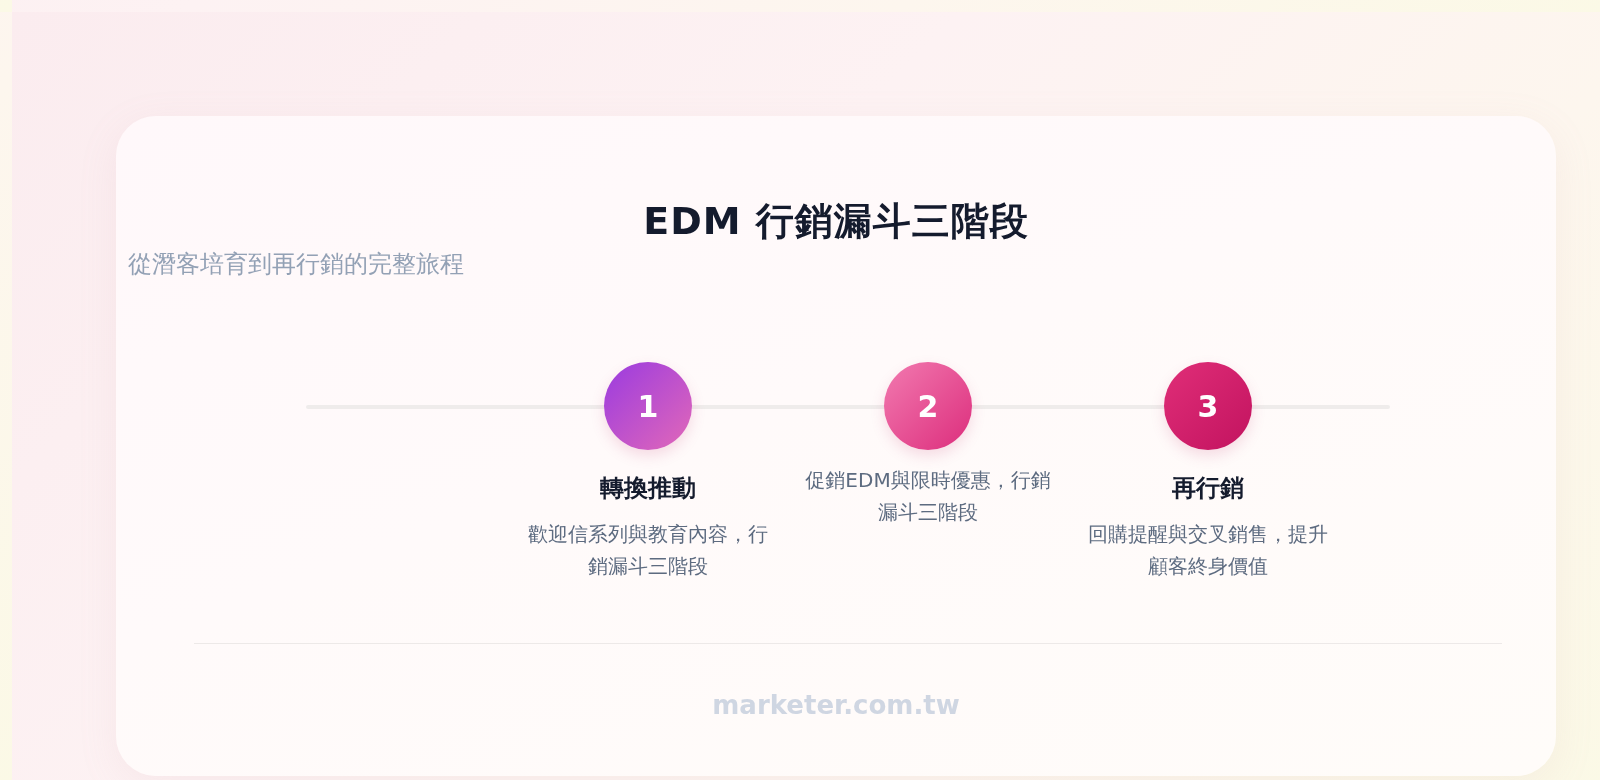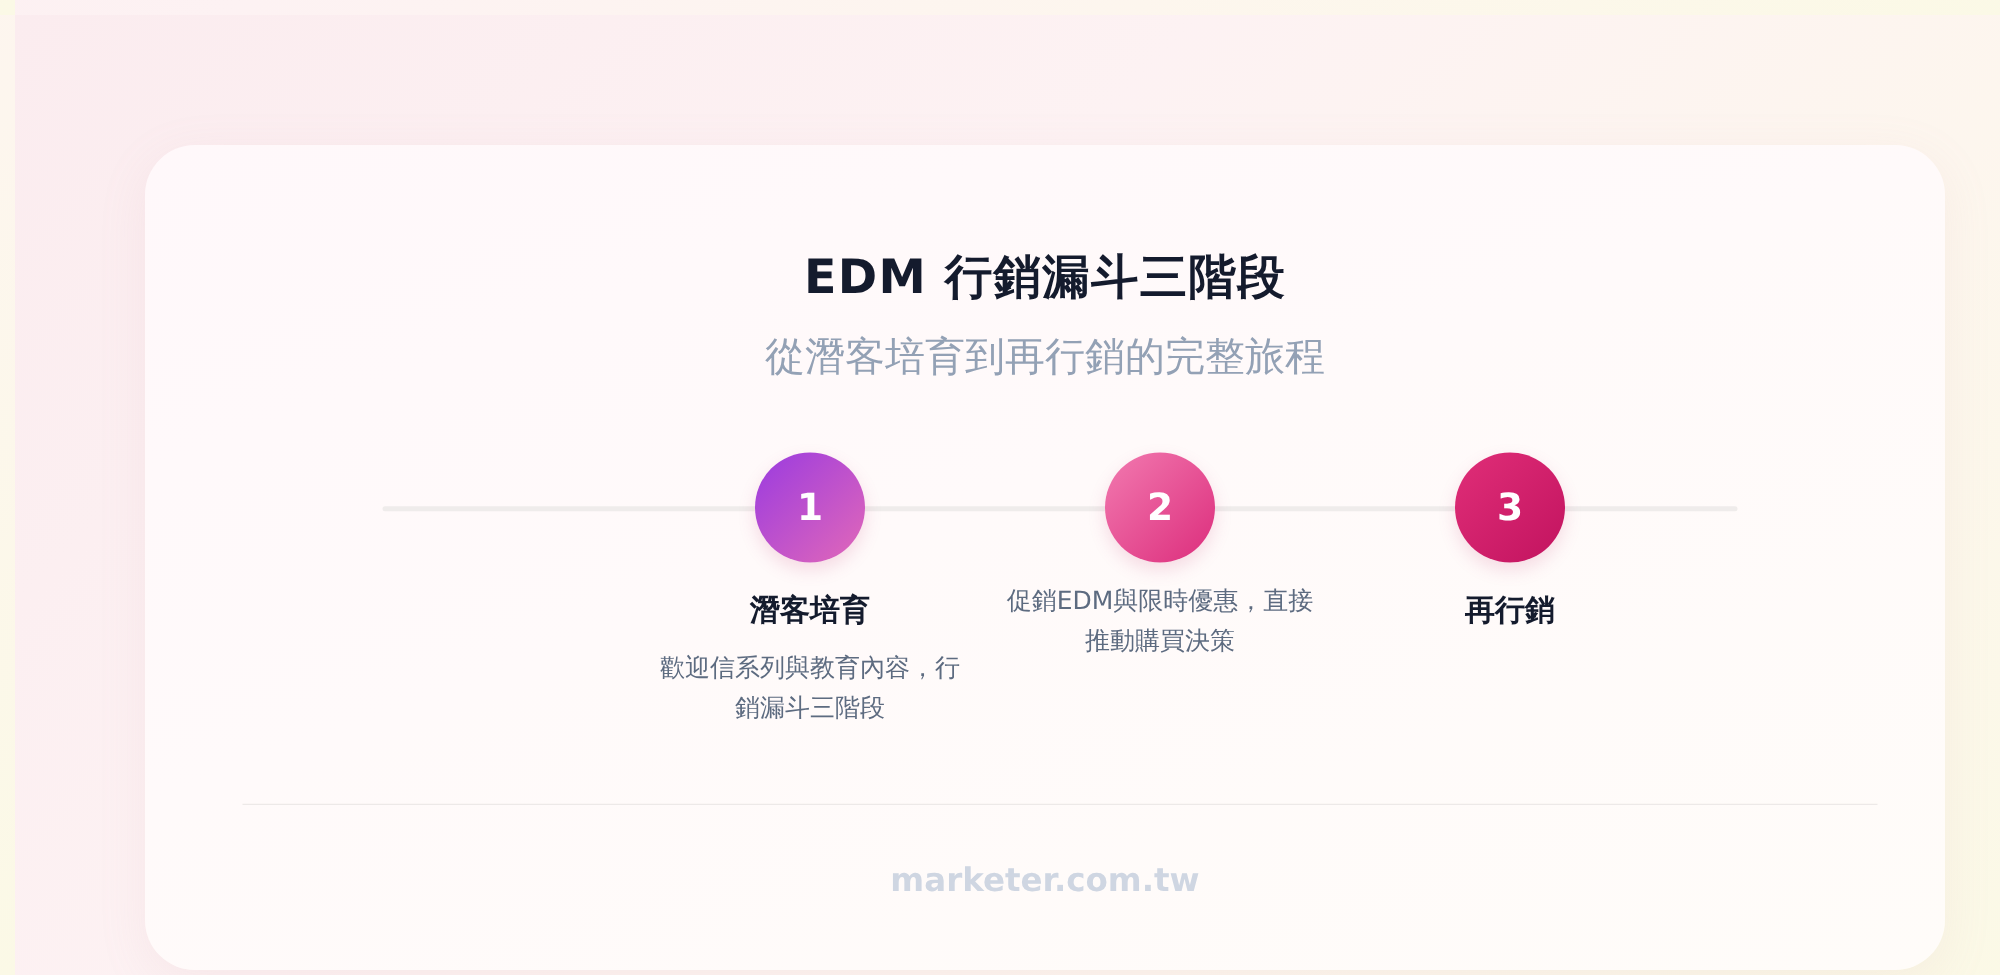--- a/index.html
+++ b/index.html
@@ -18,23 +18,22 @@
       box-shadow: 0 10px 40px rgba(200, 150, 160, 0.10);
     }
     .title {
       position: absolute; left: 0; right: 0; top: 68px;
       text-align: center;
       font-size: 38px; font-weight: bold;
       color: #141b2d;
       letter-spacing: 1px;
     }
     .subtitle {
-      position: absolute; left: 0; right: 0; top: 136px;
-      text-align: center;
-      font-size: 32px;
+      position: absolute; left: 0; right: 0; top: 120px;
+      font-size: 24px;
       color: #93a1b5;
     }
     .track {
       position: absolute;
       left: 178px; width: 1084px; top: 277px;
       height: 4px; background: #efeceb; border-radius: 2px;
     }
     .step {
       position: absolute; top: 234px; width: 280px;
       text-align: center;
@@ -75,29 +74,30 @@
 <body>
 
 <div class="card">
   <h1 class="title">EDM 行銷漏斗三階段</h1>
   <div class="subtitle">從潛客培育到再行銷的完整旅程</div>
 
   <div class="track"></div>
 
   <div class="step s1">
     <div class="circle" style="background: linear-gradient(135deg, rgb(154, 59, 224) 0%, rgb(226, 104, 184) 100%);">1</div>
-    <div class="step-title">潛客培育</div>
+    <div class="step-title">轉換推動</div>
     <div class="step-desc">歡迎信系列與教育內容，行銷漏斗三階段</div>
   </div>
 
   <div class="step s2">
     <div class="circle" style="background: linear-gradient(135deg, rgb(242, 122, 176) 0%, rgb(220, 45, 124) 100%);">2</div>
-    <div class="step-desc">促銷EDM與限時優惠，直接推動購買決策</div>
+    <div class="step-desc">促銷EDM與限時優惠，行銷漏斗三階段</div>
   </div>
 
   <div class="step s3">
     <div class="circle" style="background: linear-gradient(135deg, rgb(224, 46, 120) 0%, rgb(194, 19, 95) 100%);">3</div>
     <div class="step-title">再行銷</div>
+    <div class="step-desc">回購提醒與交叉銷售，提升顧客終身價值</div>
   </div>
 
   <div class="divider"></div>
   <div class="footer">marketer.com.tw</div>
 </div>
 
 </body></html>

